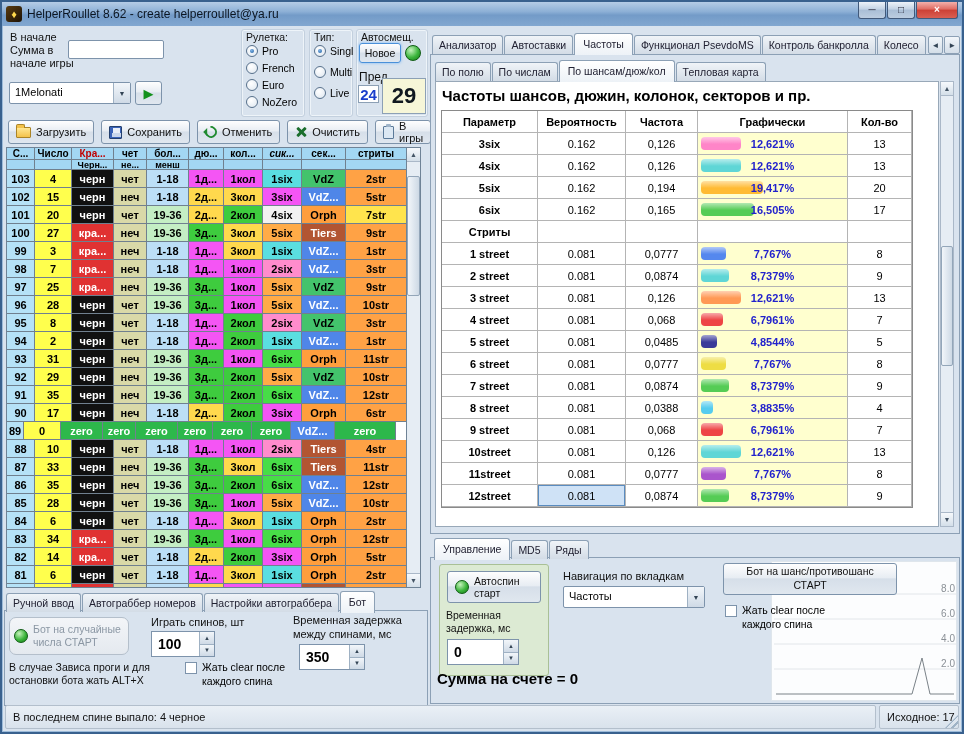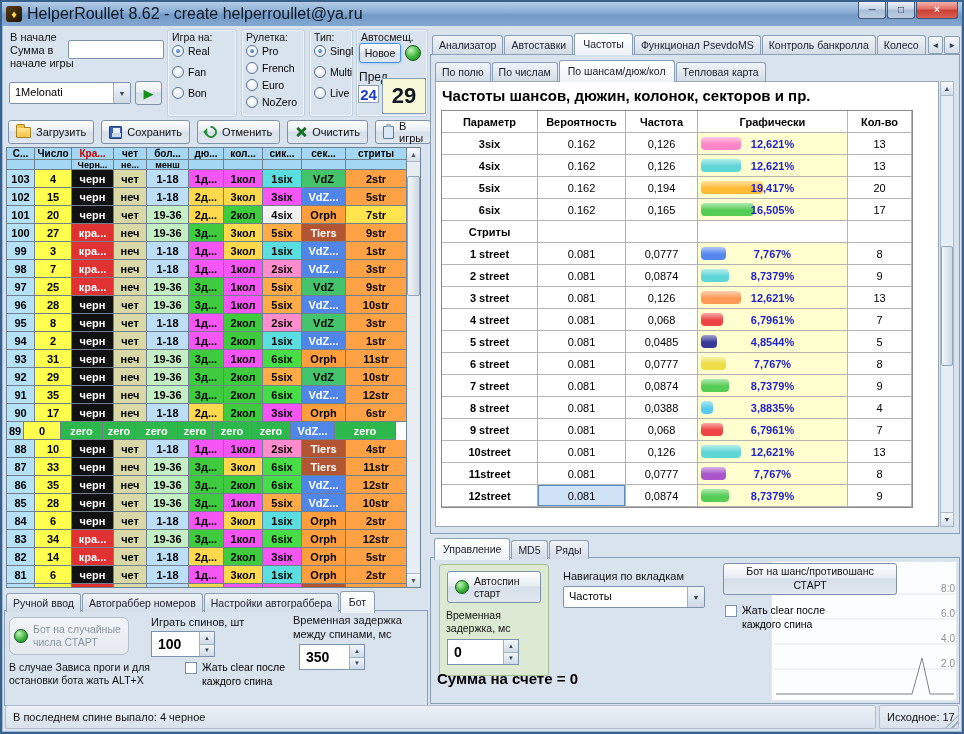--- a/index.html
+++ b/index.html
@@ -1,21 +1,21 @@
 <!DOCTYPE html>
 <html><head>
 <meta charset="utf-8">
 <style>
 *{box-sizing:border-box;}
 html,body{margin:0;padding:0;background:#6b8cab;}
 body{font-family:"Liberation Sans",sans-serif;}
 #win{position:relative;width:964px;height:734px;background:#d9e3ee;border:2px solid #39618e;box-shadow:inset 0 0 0 1px #9dbbd9;overflow:hidden;}
 .titlebar{position:absolute;left:0;right:0;top:0;height:24px;background:linear-gradient(180deg,#b5cce6,#8db0d6 40%,#739bc8 55%,#82a7d0);display:flex;align-items:center;padding:0 4px;gap:5px;}
 .appicon{width:16px;height:16px;border-radius:3px;background:linear-gradient(135deg,#5a3b10,#1c1206);color:#ffd84d;font-size:11px;line-height:16px;text-align:center;flex:none;}
-.apptitle{font-size:16px;color:#0c1622;flex:1;white-space:nowrap;overflow:hidden;}
+.apptitle{font-size:12px;color:#0c1622;flex:1;white-space:nowrap;overflow:hidden;}
 .winbtns{display:flex;gap:1px;align-self:flex-start;}
 .wbtn{height:17px;border:1px solid #41597a;border-top:none;border-radius:0 0 3px 3px;background:linear-gradient(#eef3f9,#c2d2e4 45%,#a9bed6 50%,#bccde0);font-size:10px;line-height:15px;color:#223;min-width:28px;text-align:center;}
 .wbtn.close{min-width:42px;background:linear-gradient(#f4b0ab,#e06b62 45%,#cc4035 50%,#d95f52);color:#fff;font-weight:bold;}
 .abs{position:absolute;}
 .lbl{font-size:11px;color:#111;line-height:1.25;}
 .inp{background:#fff;border:1px solid #7d93ab;border-radius:2px;font:11px "Liberation Sans",sans-serif;padding:0 4px;}
 .gbx{position:absolute;border:1px solid #c3d0de;border-radius:3px;box-shadow:inset 0 0 0 1px #eef4f9;}
 .glbl{position:absolute;top:1px;left:4px;font-size:10.5px;color:#111;white-space:nowrap;}
 .radio{display:flex;align-items:center;gap:4px;font-size:10.5px;position:absolute;white-space:nowrap;}
 .rdot{width:12px;height:12px;border-radius:50%;border:1px solid #58718c;background:radial-gradient(circle at 40% 35%,#fff,#dde6ef);position:relative;flex:none;}
@@ -100,35 +100,20 @@
   <div class="abs lbl" style="left:8px;top:55px">начале игры</div>
   <input class="abs inp" style="left: 66px; top: 38px; width: 96px; height: 19px;" value="">
   <div class="abs combo" style="left:7px;top:80px;width:122px;height:22px">
     <span class="cval">1Melonati</span>
     <span class="cbtn">▼</span>
   </div>
   <div class="abs btn" style="left:133px;top:79px;width:27px;height:24px;padding:0">
     <span class="playi">▶</span>
   </div>
 
-  <div class="gbx" id="grp0" style="left:165px;top:27px;width:70px;height:88px">
-      <span class="glbl">Игра на:</span>
-      <label class="radio sel" style="left: 4px; top: 15px;">
-        <span class="rdot"></span>
-        <span>Real</span>
-      </label>
-      <label class="radio" style="left: 4px; top: 36px;">
-        <span class="rdot"></span>
-        <span>Fan</span>
-      </label>
-      <label class="radio" style="left: 4px; top: 57px;">
-        <span class="rdot"></span>
-        <span>Bon</span>
-      </label>
-    </div>
   <div class="gbx" id="grp1" style="left:239px;top:27px;width:64px;height:88px">
       <span class="glbl">Рулетка:</span>
       <label class="radio sel" style="left: 4px; top: 15px;">
         <span class="rdot"></span>
         <span>Pro</span>
       </label>
       <label class="radio" style="left: 4px; top: 32px;">
         <span class="rdot"></span>
         <span>French</span>
       </label>
@@ -192,21 +177,21 @@
   <div id="histtable">
     <div id="histcells">
         <div class="hrow hhead">
           <div class="hcell" style="width: 28px;">С...</div>
           <div class="hcell" style="width: 37px;">Число</div>
           <div class="hcell" style="width: 42px; color: rgb(192, 0, 0);">Кра...</div>
           <div class="hcell" style="width: 33px;">чет</div>
           <div class="hcell" style="width: 42px;">бол...</div>
           <div class="hcell" style="width: 35px;">дю...</div>
           <div class="hcell" style="width: 39px;">кол...</div>
-          <div class="hcell" style="width: 39px;">сик...</div>
+          <div class="hcell" style="width: 39px; font-style: italic;">сик...</div>
           <div class="hcell" style="width: 44px;">сек...</div>
           <div class="hcell" style="width: 61px;">стриты</div>
         </div>
         <div class="hrow hhead2">
           <div class="hcell" style="width: 28px;"></div>
           <div class="hcell" style="width: 37px;"></div>
           <div class="hcell" style="width: 42px;">Черн...</div>
           <div class="hcell" style="width: 33px;">не...</div>
           <div class="hcell" style="width: 42px;">менш</div>
           <div class="hcell" style="width: 35px;"></div>

